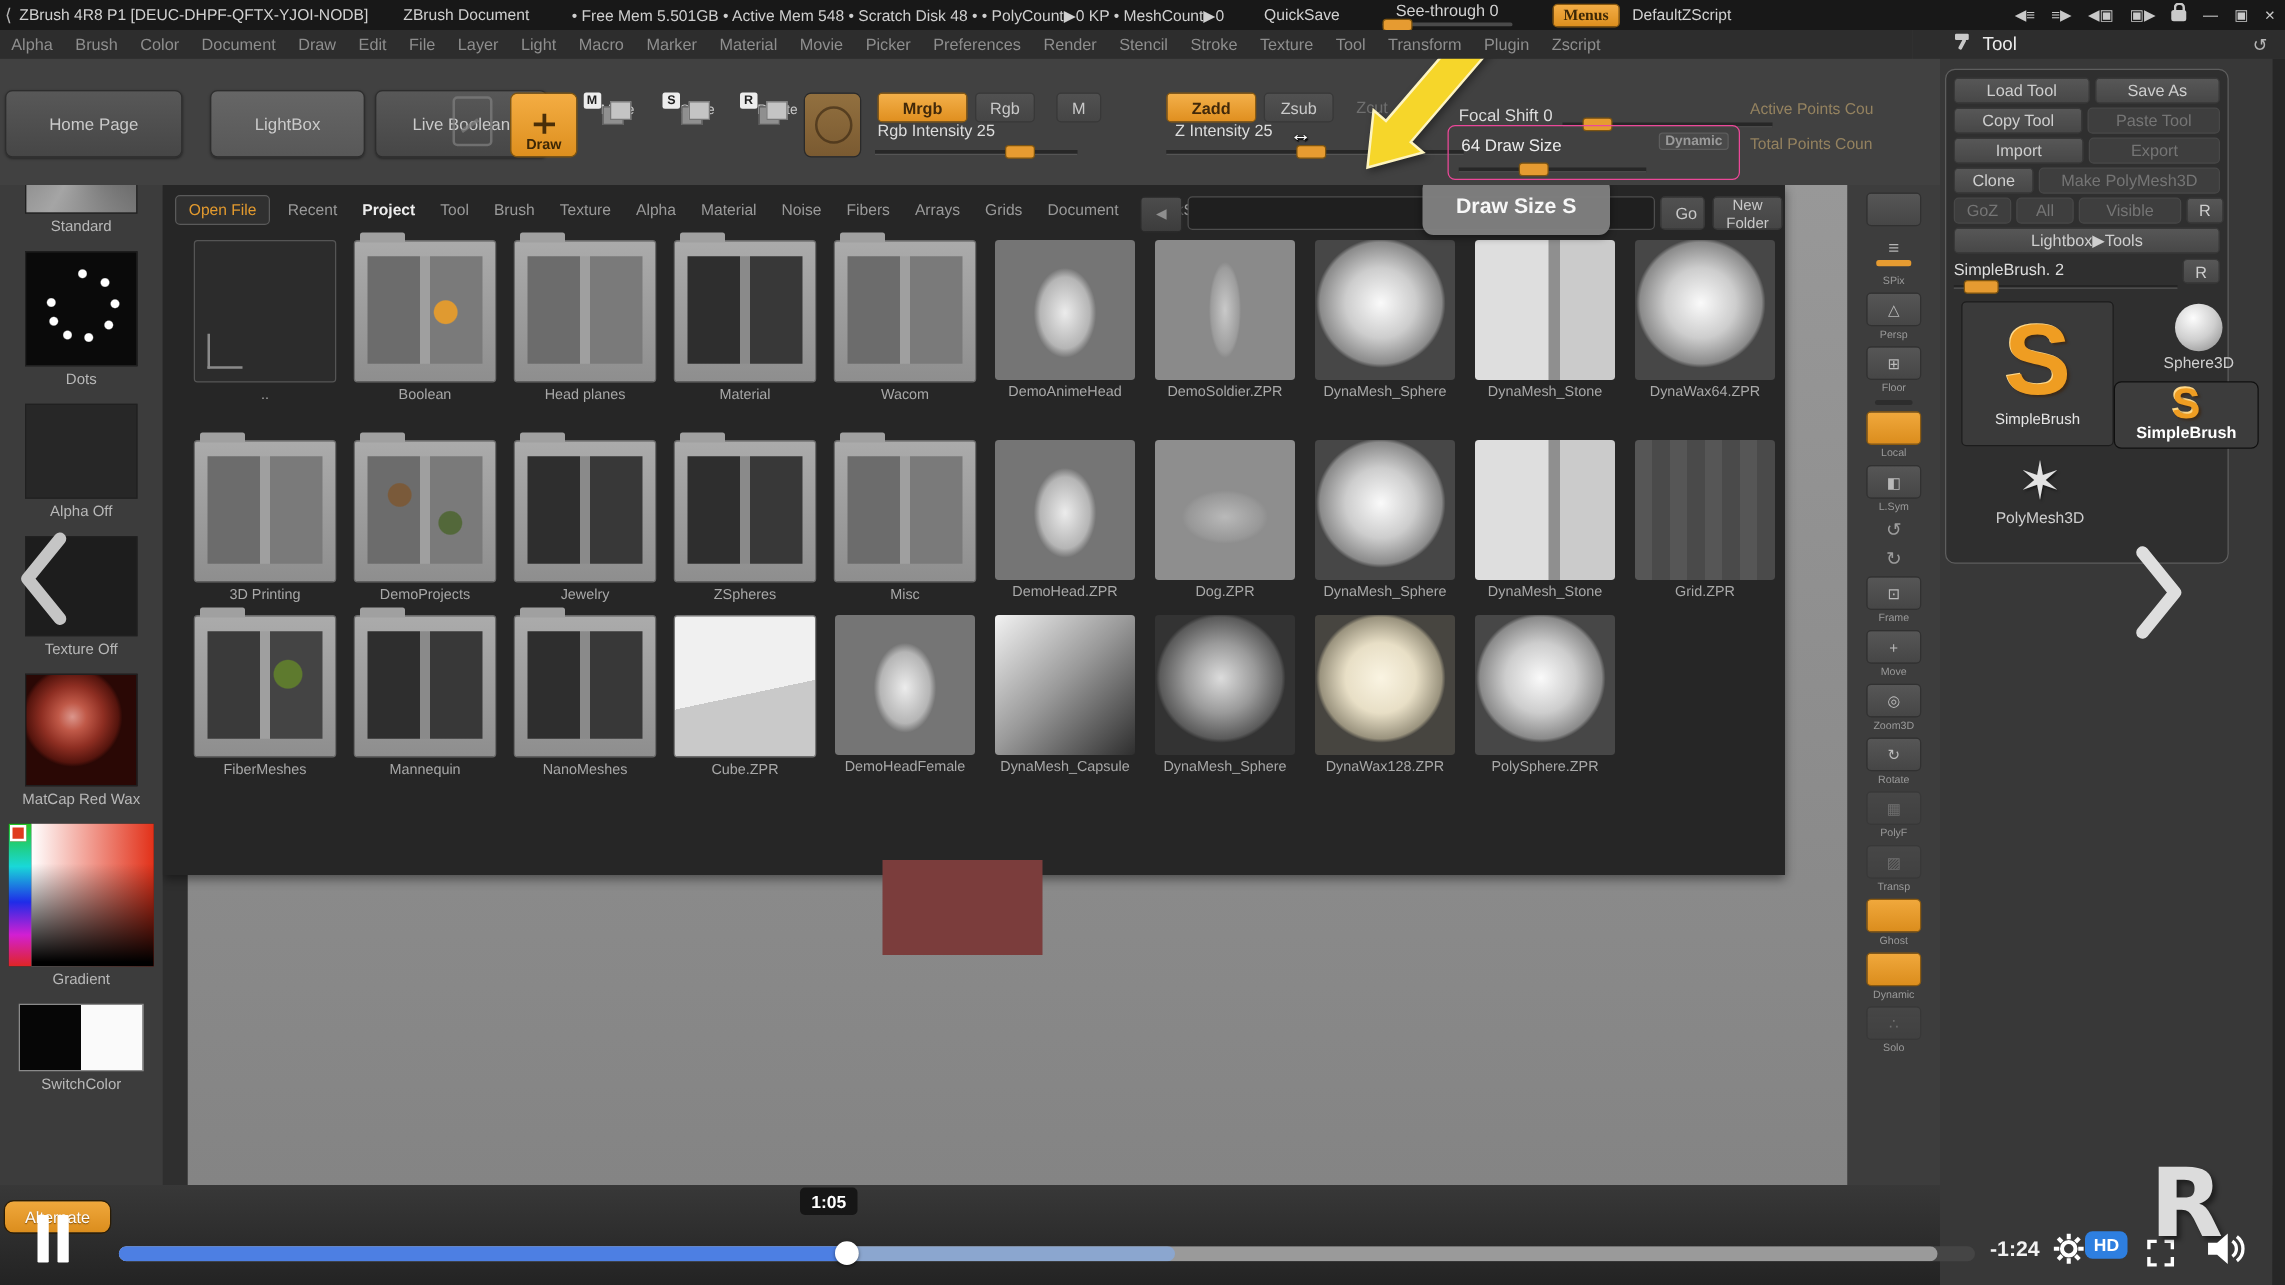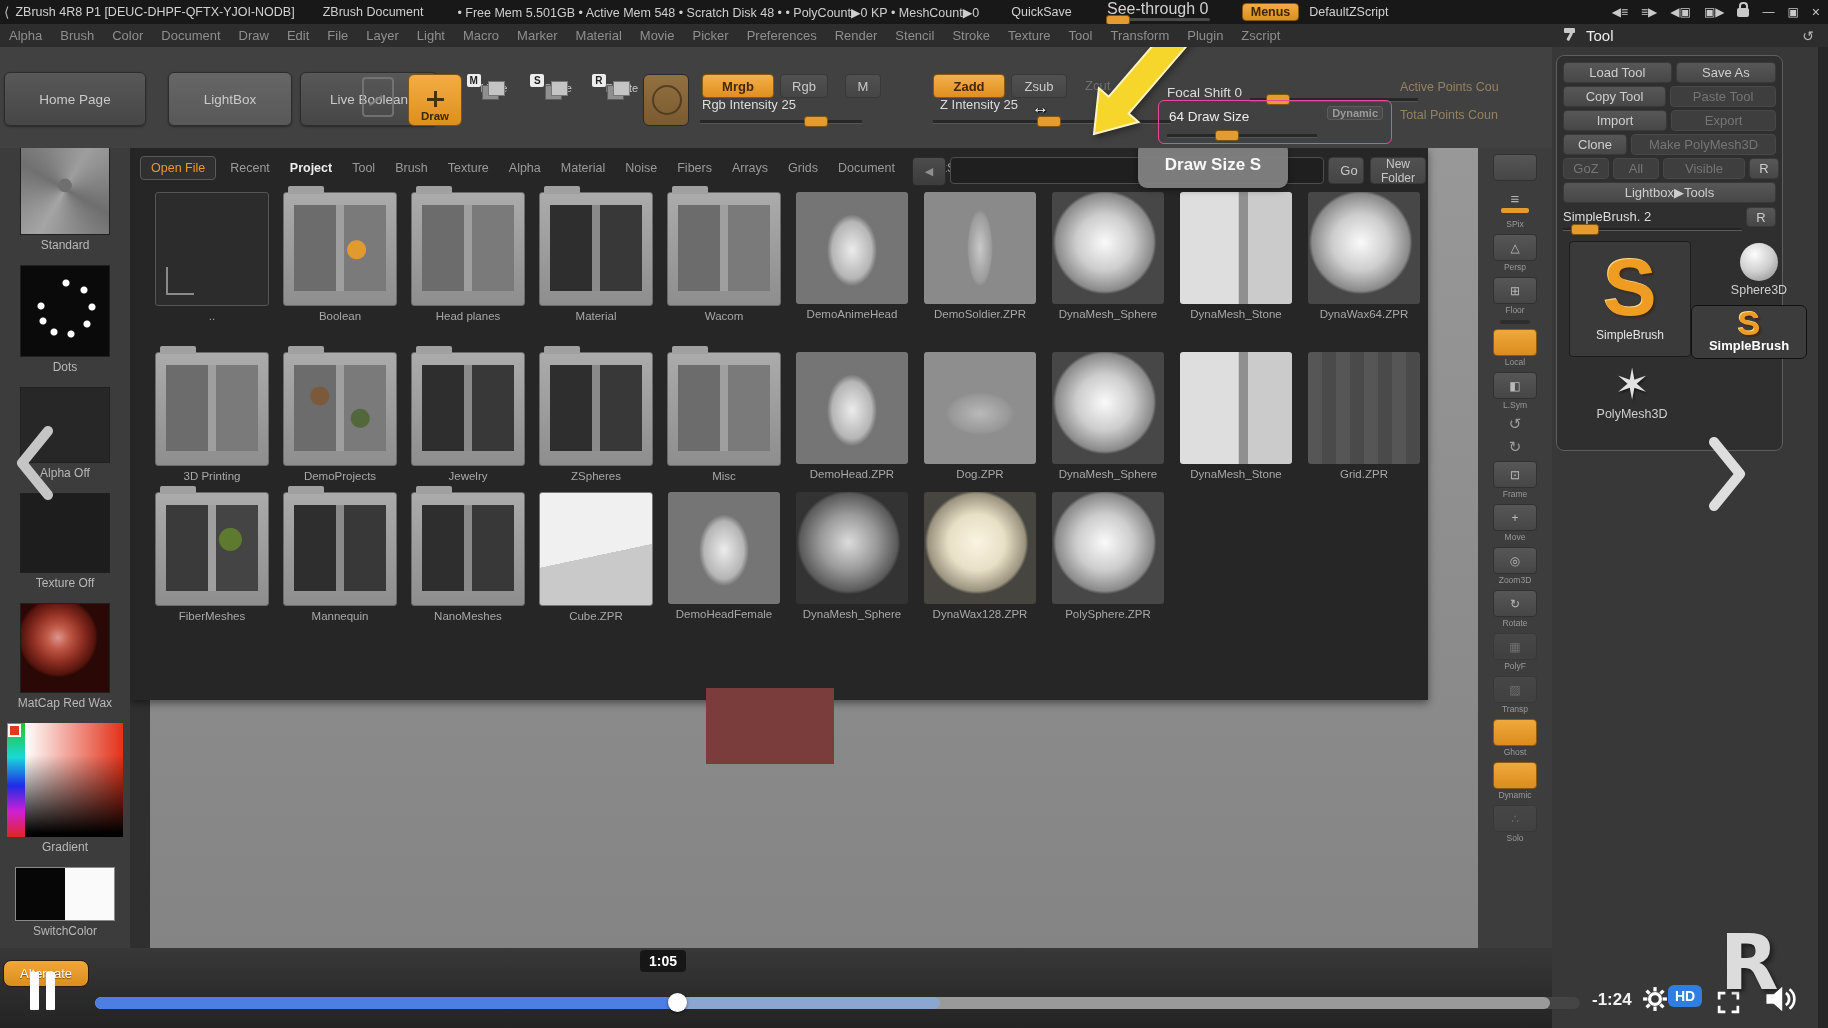--- a/index.html
+++ b/index.html
@@ -4,24 +4,24 @@
 <style>
   html,body{margin:0;padding:0;}
   body{width:1828px;height:1028px;background:#3c3c3c;font-family:"Liberation Sans",sans-serif;overflow:hidden;position:relative;color:#ccc;}
   
   .titlebar{position:absolute;left:0;top:0;width:1828px;height:24px;background:#181818;display:flex;align-items:center;font-size:12.5px;color:#d2d2d2;white-space:nowrap;z-index:20;}
   .tb-logo{color:#b5b5b5;font-size:14px;margin:0 6px 0 4px;}
   .tb-doc{margin-left:28px;color:#cfcfcf;}
   .tb-stats{margin-left:34px;color:#cfcfcf;}
   .tb-qs{margin-left:32px;}
   .tb-see{margin-left:28px;display:flex;flex-direction:column;align-items:center;width:116px;}
-  .tb-see .lbl{font-size:16px;line-height:12px;}
+  .tb-see .lbl{font-size:13px;line-height:12px;}
   .tb-see .trk{position:relative;width:104px;height:3px;background:#4a4a4a;margin-top:3px;border-radius:2px;}
   .tb-see .hdl{position:absolute;left:0;top:-3px;width:22px;height:8px;background:#e69b31;border-radius:3px;border:1px solid #7d5410;}
-  .menus-btn{margin-left:26px;background:linear-gradient(#f2ac45,#dd8f1e);color:#3c2706;font-weight:bold;padding:1px 8px;border-radius:4px;border:1px solid #8a5a10;}
+  .menus-btn{margin-left:26px;background:linear-gradient(#f2ac45,#dd8f1e);color:#3c2706;font-weight:bold;padding:1px 8px;border-radius:4px;border:1px solid #8a5a10;font-family:Liberation Serif, serif;}
   .tb-zs{margin-left:10px;}
   .tb-icons{margin-left:auto;display:flex;align-items:center;gap:13px;margin-right:8px;color:#c9c9c9;font-size:12px;}
   .lockico{display:inline-block;width:12px;height:9px;background:#c9c9c9;border-radius:2px;position:relative;}
   .lockico::before{content:"";position:absolute;left:2px;top:-6px;width:5px;height:6px;border:2px solid #c9c9c9;border-bottom:none;border-radius:4px 4px 0 0;}
   
   .menubar{position:absolute;left:0;top:24px;width:1530px;height:23px;background:#2d2d2d;display:flex;z-index:20;}
   .menu-item{font-size:13px;color:#8e8e8e;line-height:23px;padding:0 9px;}
   .tool-header{position:absolute;left:1530px;top:24px;width:298px;height:23px;background:#2d2d2d;display:flex;align-items:center;z-index:20;}
   .tool-header .hammer{margin-left:32px;}
   .tool-header .t-title{margin-left:8px;color:#ececec;font-size:15px;}
@@ -85,21 +85,21 @@
   .cell[data-kind="sphere-dark"] .thumb{background:radial-gradient(circle 54px at 47% 45%,#dcdcdc 0%,#9a9a9a 52%,#5a5a5a 90%,#333 96%),#303030;}
   .cell[data-kind="sphere-cream"] .thumb{background:radial-gradient(circle 54px at 47% 45%,#faf4e2 0%,#e8dfc6 52%,#9a937e 90%,#474540 96%),#3d3d3d;}
   .cell[data-kind="stone"] .thumb{background:linear-gradient(90deg,#dedede 0 52%,#8f8f8f 53% 61%,#cbcbcb 61% 100%);}
   .cell[data-kind="head"] .thumb{background:radial-gradient(ellipse 32px 46px at 50% 52%,#ececec 0%,#b5b5b5 62%,#757575 78%),#757575;}
   .cell[data-kind="figure"] .thumb{background:radial-gradient(ellipse 16px 48px at 50% 50%,#c9c9c9 0%,#9c9c9c 70%,#8a8a8a 80%),#8a8a8a;}
   .cell[data-kind="dog"] .thumb{background:radial-gradient(ellipse 42px 26px at 50% 55%,#b9b9b9 0%,#989898 70%,#8e8e8e 82%),#8e8e8e;}
   .cell[data-kind="cube"] .thumb{background:linear-gradient(168deg,#f0f0f0 0 55%,#c9c9c9 55% 100%);border:1px solid #777;}
   .cell[data-kind="capsule"] .thumb{background:linear-gradient(135deg,#f2f2f2 0%,#9a9a9a 48%,#2e2e2e 100%);}
   .cell[data-kind="grid"] .thumb{background:repeating-linear-gradient(90deg,#565656 0 14px,#4a4a4a 14px 28px),#505050;}
   
-  .left-shelf{position:absolute;left:0;top:47px;width:130px;height:901px;background:#3c3c3c;z-index:5;display:flex;flex-direction:column;align-items:center;padding-top:96px;gap:13px;box-sizing:border-box;}
+  .left-shelf{position:absolute;left:0;top:47px;width:130px;height:901px;background:#3c3c3c;z-index:5;display:flex;flex-direction:column;align-items:center;padding-top:32px;gap:13px;box-sizing:border-box;}
   .shelf-item{width:130px;text-align:center;}
   .sh-thumb{margin:0 auto;border:1px solid #202020;position:relative;box-sizing:border-box;}
   .sh-label{font-size:12px;color:#b8b8b8;margin-top:3px;white-space:nowrap;overflow:hidden;text-overflow:ellipsis;}
   .shelf-item[data-kind="brush"] .sh-thumb{width:90px;height:92px;background:radial-gradient(circle 16px at 50% 46%,#6f6f6f 0 40%,transparent 45%),conic-gradient(from 30deg,#9e9e9e,#6e6e6e 90deg,#a5a5a5 180deg,#707070 270deg,#9e9e9e);}
   .shelf-item[data-kind="stroke"] .sh-thumb{width:90px;height:92px;background-color:#0a0a0a;background-image:
     radial-gradient(circle 3px at 45px 17px,#fff 0 3px,transparent 4px),
     radial-gradient(circle 3px at 63px 24px,#fff 0 3px,transparent 4px),
     radial-gradient(circle 3px at 71px 41px,#fff 0 3px,transparent 4px),
     radial-gradient(circle 3px at 66px 58px,#fff 0 3px,transparent 4px),
     radial-gradient(circle 3px at 50px 68px,#fff 0 3px,transparent 4px),
@@ -457,20 +457,24 @@
       <div class="cell" data-kind="cube">
         <div class="thumb"></div>
         <div class="cell-label">Cube.ZPR</div>
       </div>
 
       <div class="cell" data-kind="head">
         <div class="thumb"></div>
         <div class="cell-label">DemoHeadFemale</div>
       </div>
 
+      <div class="cell" data-kind="capsule">
+        <div class="thumb"></div>
+        <div class="cell-label">DynaMesh_Capsule</div>
+      </div>
 
       <div class="cell" data-kind="sphere-dark">
         <div class="thumb"></div>
         <div class="cell-label">DynaMesh_Sphere</div>
       </div>
 
       <div class="cell" data-kind="sphere-cream">
         <div class="thumb"></div>
         <div class="cell-label">DynaWax128.ZPR</div>
       </div>

